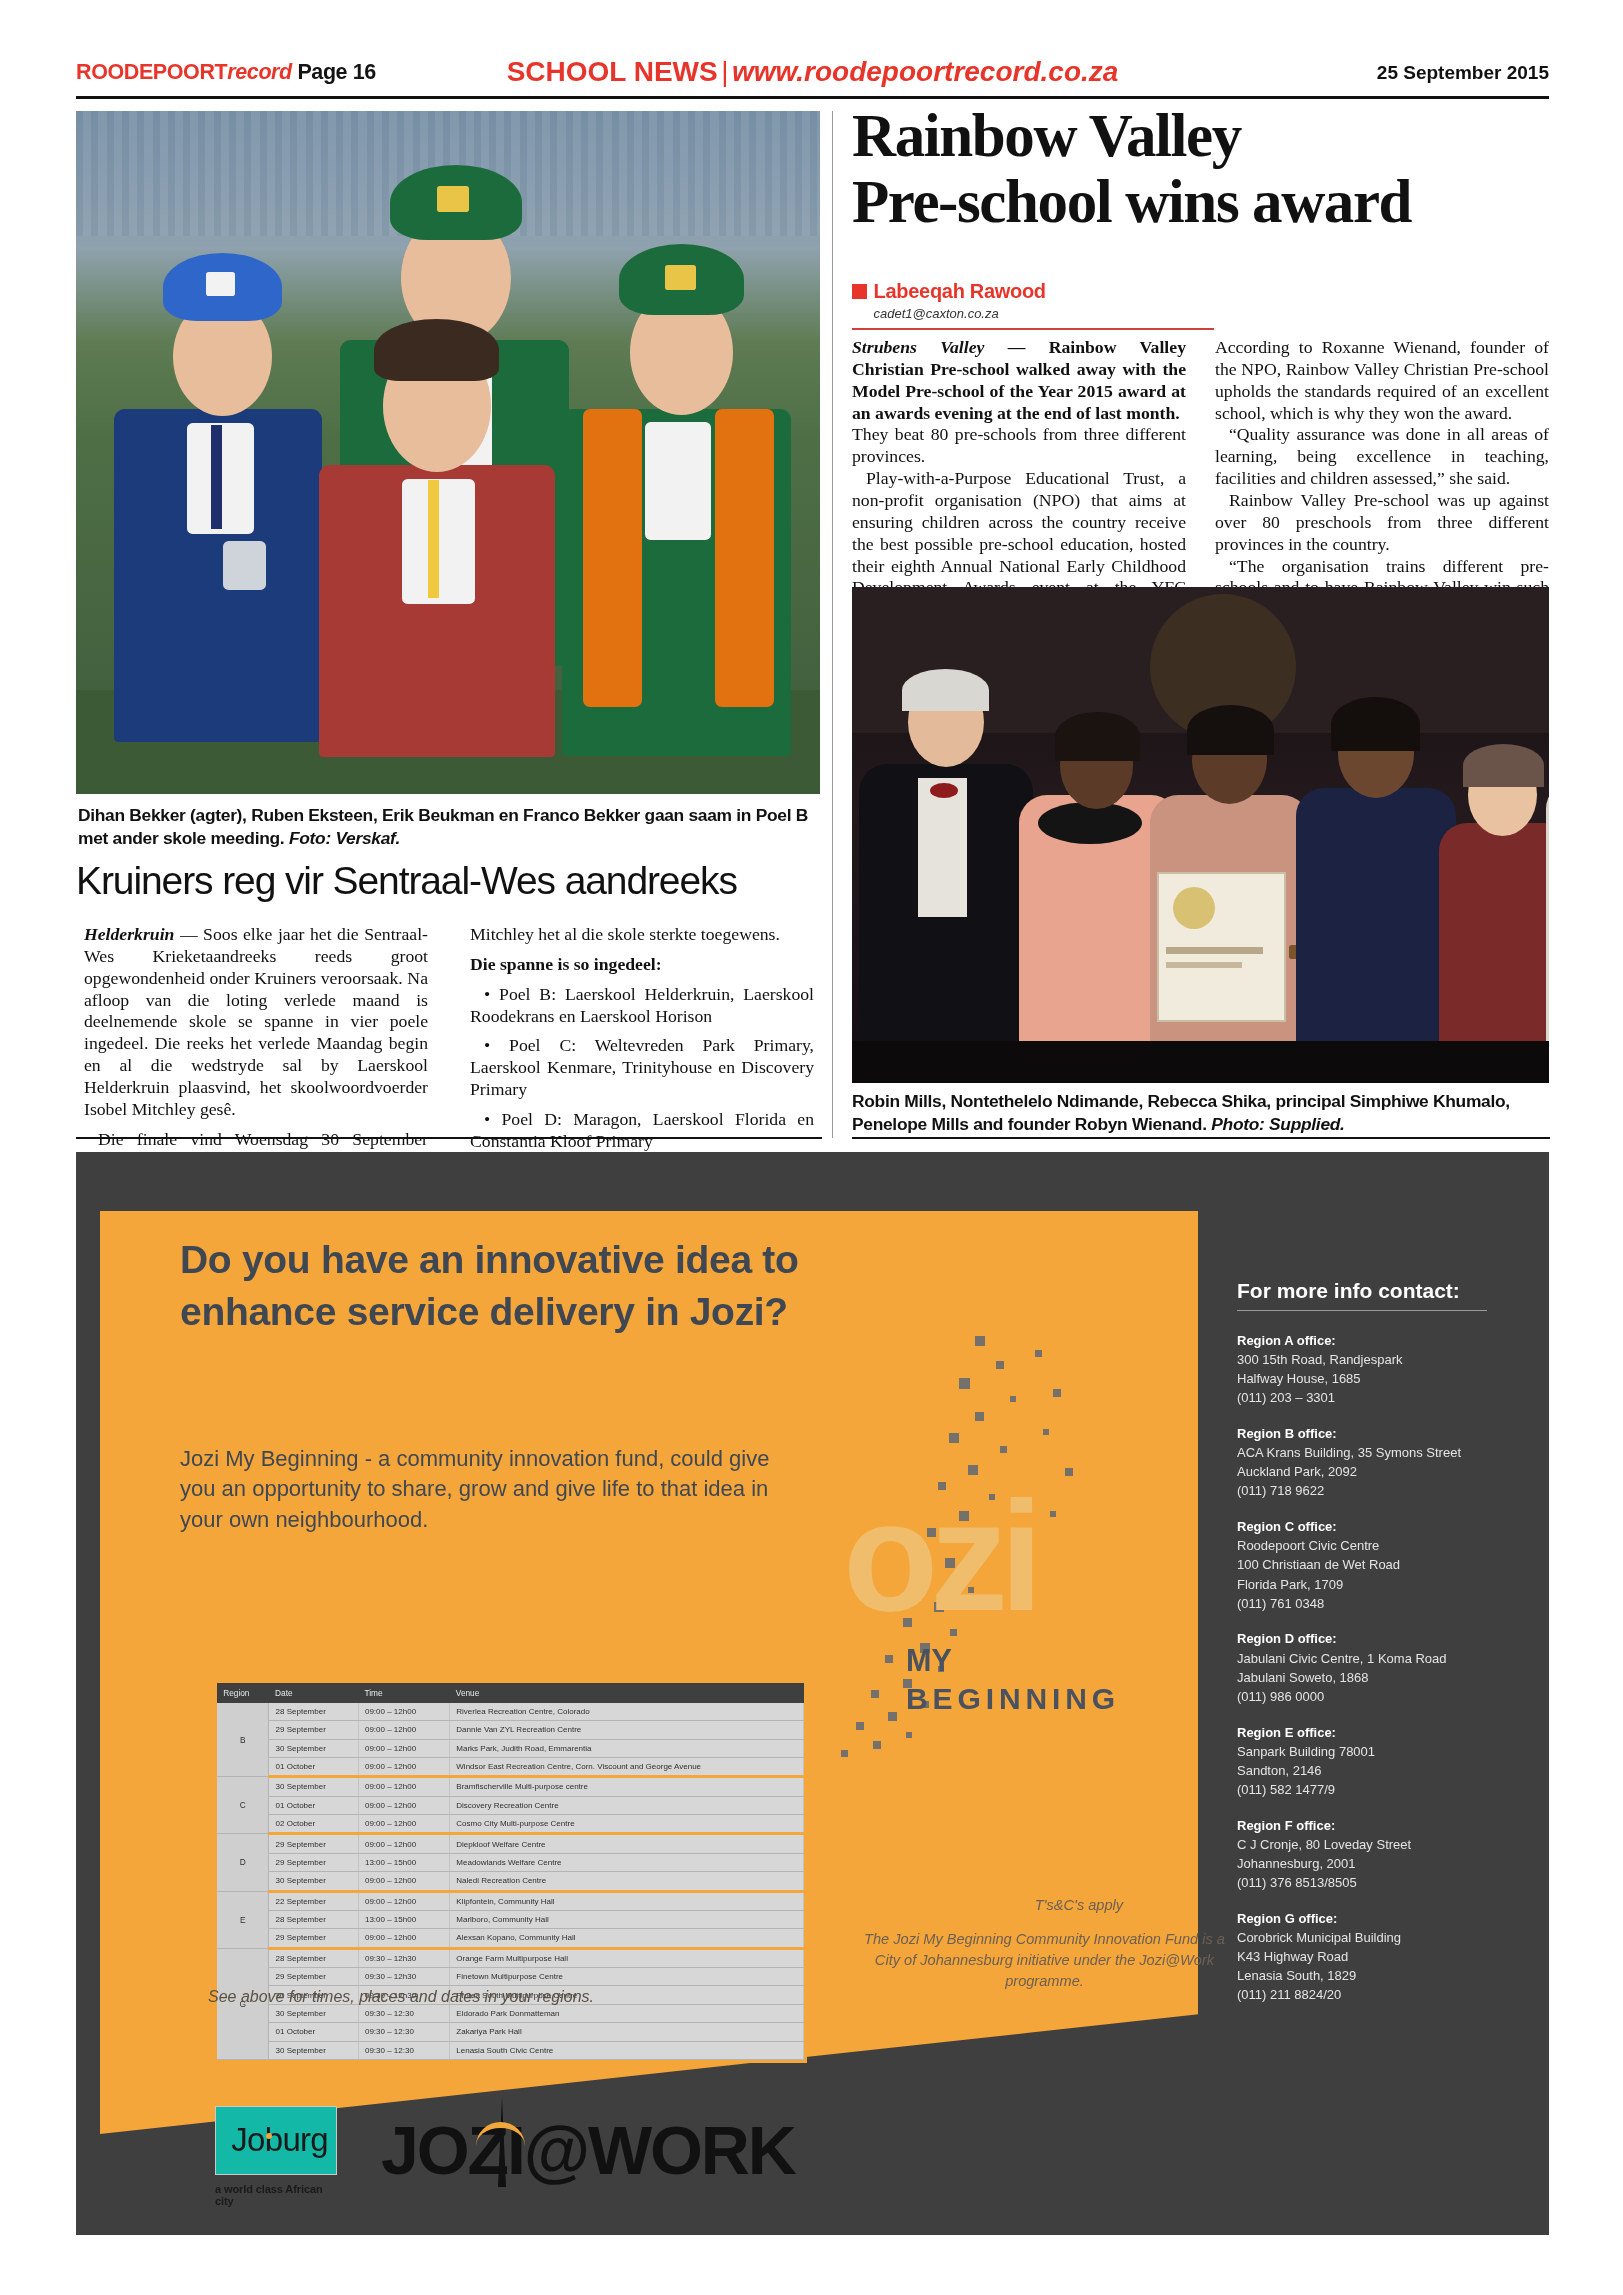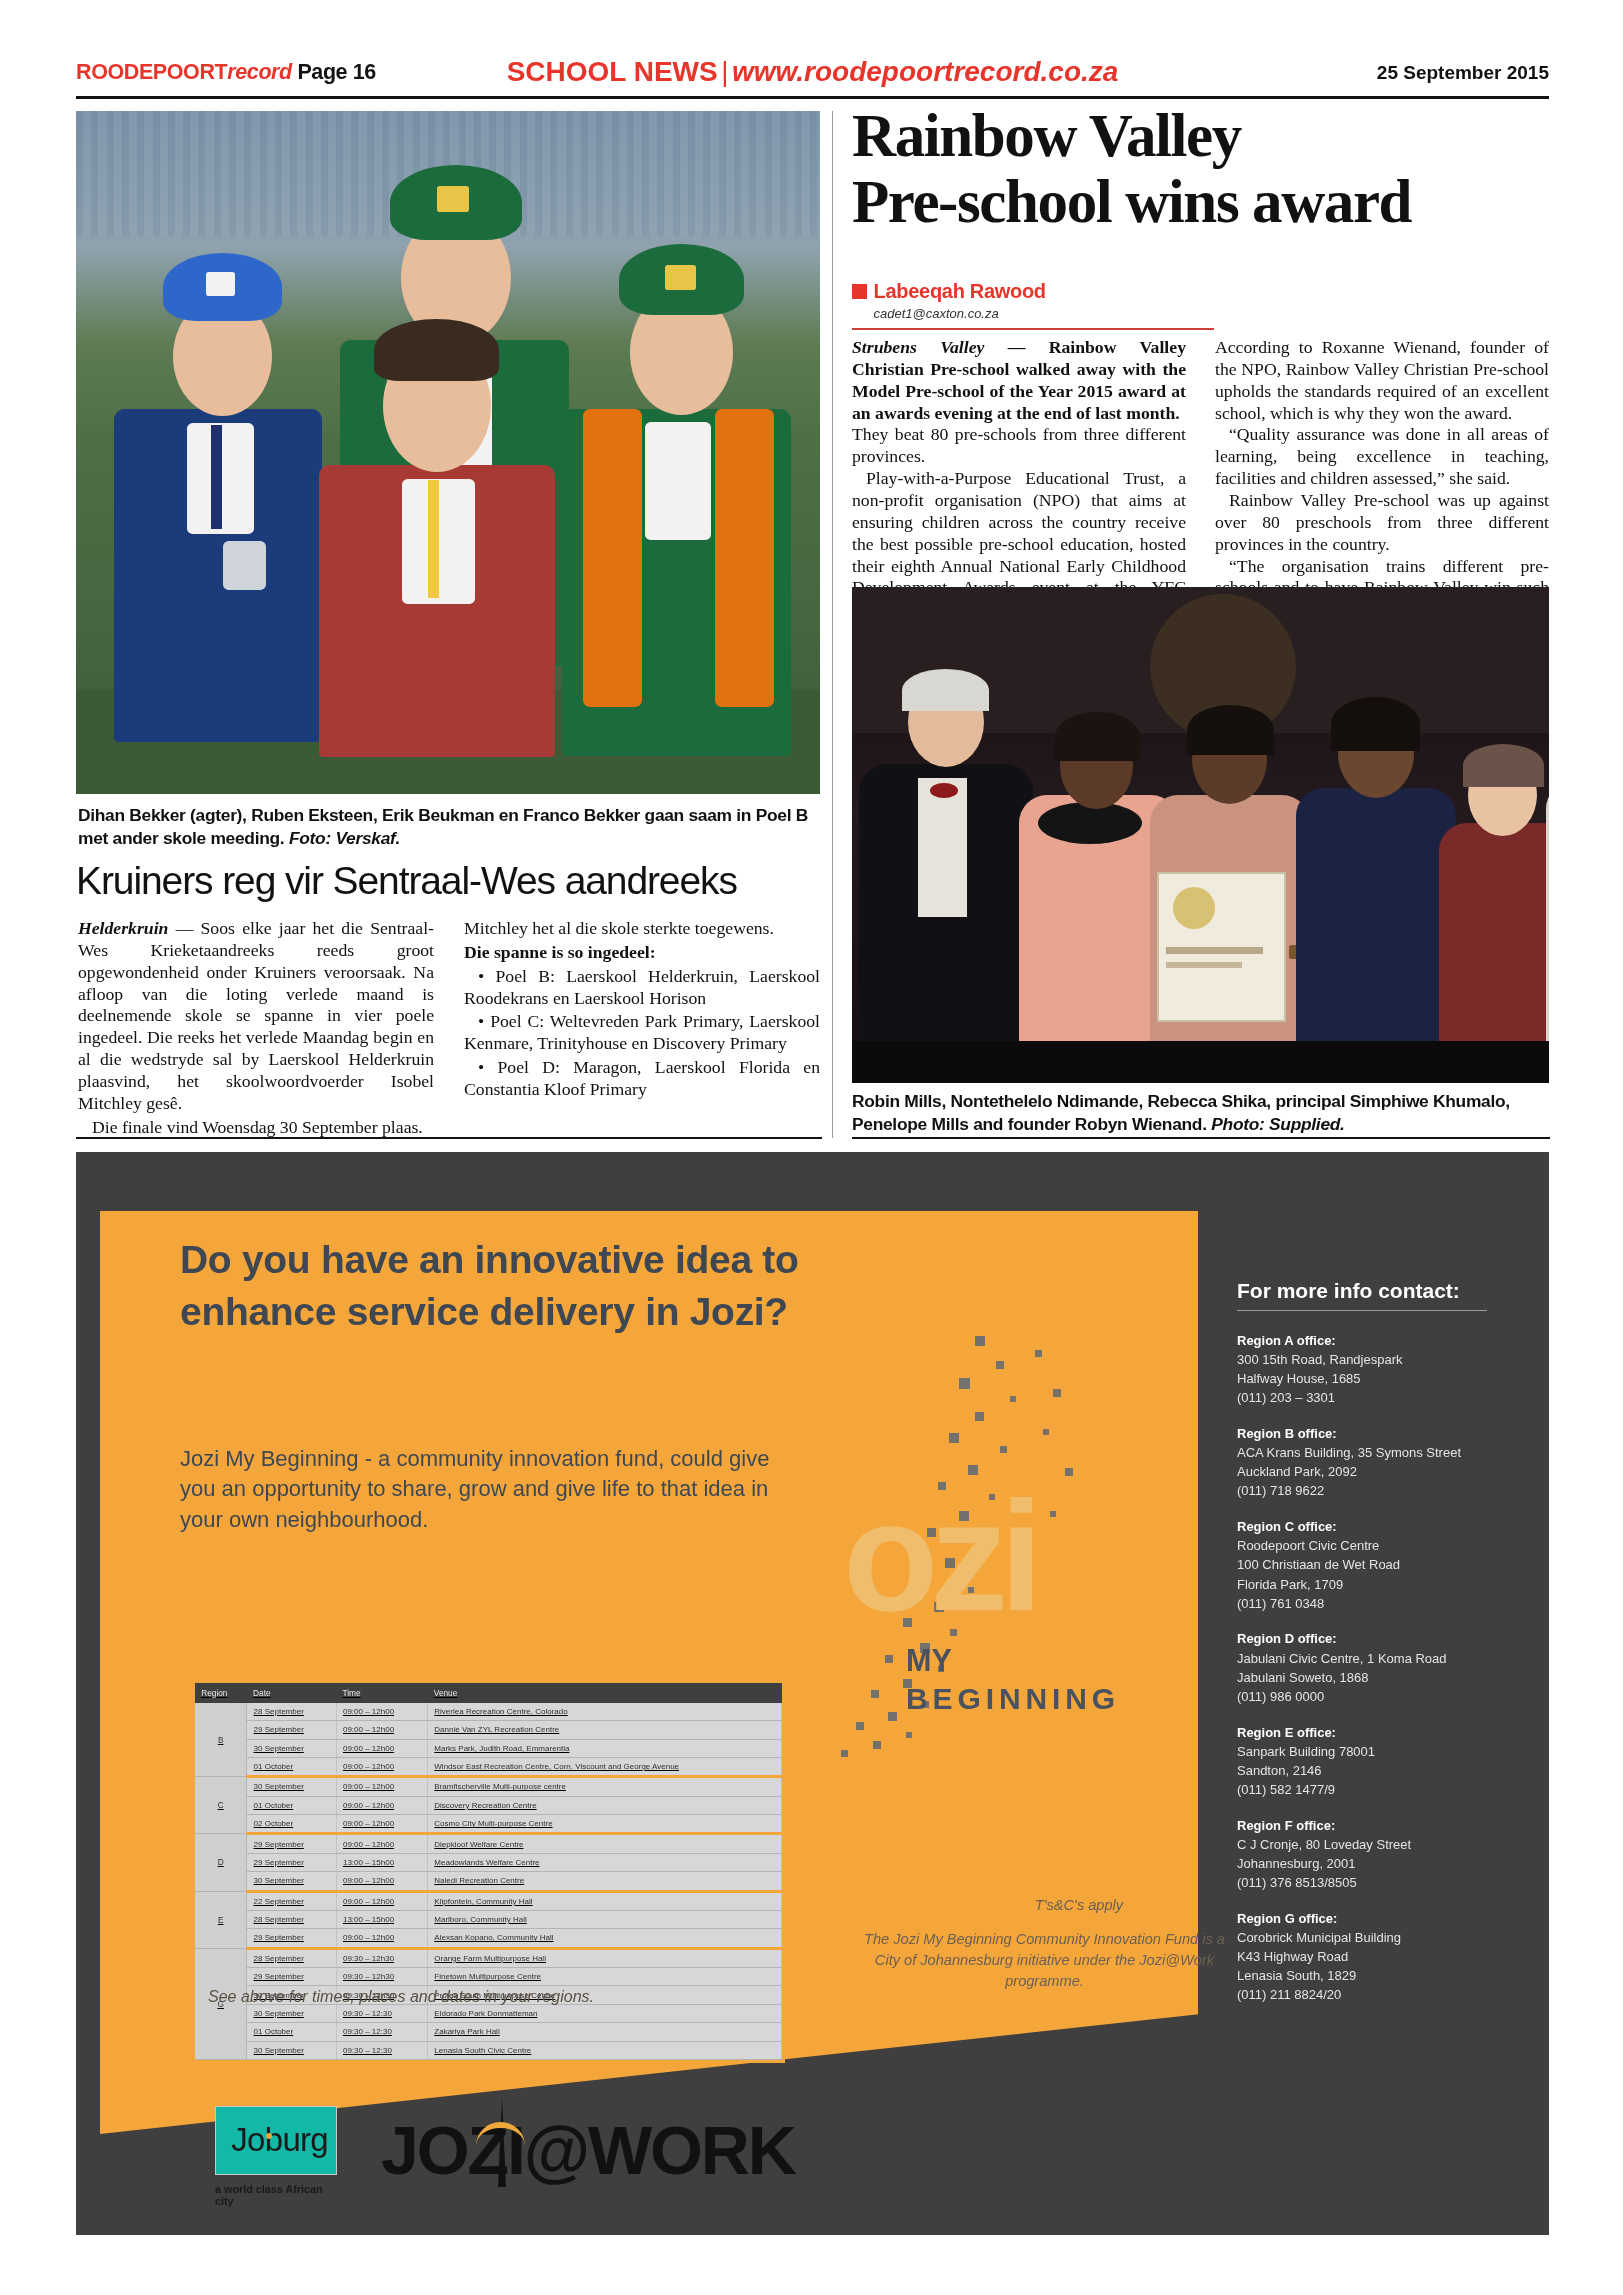--- a/index.html
+++ b/index.html
@@ -32,21 +32,21 @@
         color:#111;letter-spacing:-0.3px;}
   .cap1 i{font-style:italic;}
 
   .afr-head{position:absolute;left:76px;top:861px;width:746px;
             font-family:"Liberation Sans",sans-serif;font-weight:400;font-size:39px;line-height:1.05;
             color:#111;letter-spacing:-1.1px;}
 
   .afr-body{position:absolute;left:76px;top:916px;width:746px;
             display:flex;gap:26px;}
   .afr-col{width:360px;font-size:17.7px;line-height:1.235;color:#111;text-align:justify;}
-  .afr-col p{margin:2px;text-indent:14px;}
+  .afr-col p{margin:8px;text-indent:14px;}
   .afr-col p.noind{text-indent:0;}
   .afr-col .loc{font-style:italic;font-weight:bold;}
   .afr-col .bld{font-weight:bold;}
 
   .left-rule{position:absolute;left:76px;top:1137px;width:746px;height:2.1px;background:#111;}
 
   
   .vdiv{position:absolute;left:832px;top:111px;width:1.4px;height:1027px;background:#9a9a9a;}
 
   
@@ -93,21 +93,21 @@
   .jozi-wm .big{position:absolute;left:76px;top:149px;
        font-family:"Liberation Sans",sans-serif;font-weight:bold;font-size:156px;color:#f0bd6c;letter-spacing:-8.3px;line-height:1;}
   .jozi-wm .my{position:absolute;left:139px;top:314px;
        font-family:"Liberation Sans",sans-serif;font-weight:bold;font-size:30.5px;color:#4a5260;}
   .jozi-wm .beg{position:absolute;left:139px;top:353px;
        font-family:"Liberation Sans",sans-serif;font-weight:bold;font-size:30px;color:#4a5260;letter-spacing:4.9px;}
   .dots{position:absolute;left:0;top:0;width:444px;height:333px;}
   .dots i{position:absolute;display:block;background:#5d6676;opacity:.85;}
 
   
-  .ad-table{position:absolute;left:116px;top:528px;width:587px;border:3.5px solid #f5a63a;background:#f5a63a;text-decoration:underline;}
+  .ad-table{position:absolute;left:138px;top:528px;width:587px;border:3.5px solid #f5a63a;background:#f5a63a;}
   .tbl{width:100%;border-collapse:collapse;font-family:"Liberation Sans",sans-serif;font-size:8px;color:#2f2f2f;}
   .tbl th{background:#3f3f3f;color:#e9e9e9;font-weight:400;text-align:left;padding:4.9px 6.2px;font-size:8.3px;}
   .tbl td{background:#d7d7d7;padding:4.2px 6.2px;border-bottom:0.7px solid #b4b4b4;border-right:0.7px solid #c3c3c3;}
   .tbl td.reg{background:#cfcfcf;text-align:center;font-size:8.3px;width:39px;border-right:0.7px solid #b4b4b4;}
   .tbl td.dt{width:76px;}
   .tbl td.tm{width:78px;}
   .tbl tr.grpend td{border-bottom:3.5px solid #f5a63a;}
   .tbl th.reg{width:39px;}
 
   .ad-seeabove{position:absolute;left:132px;top:836px;

